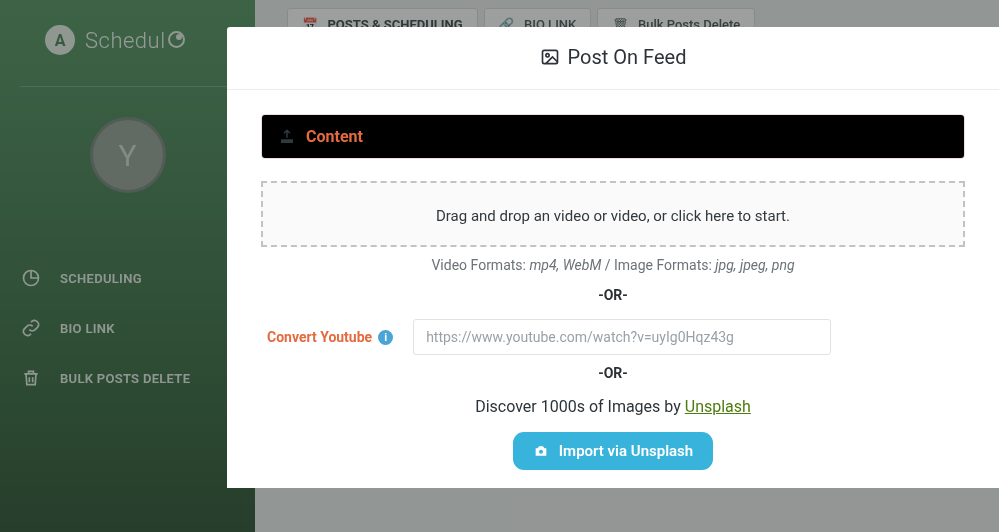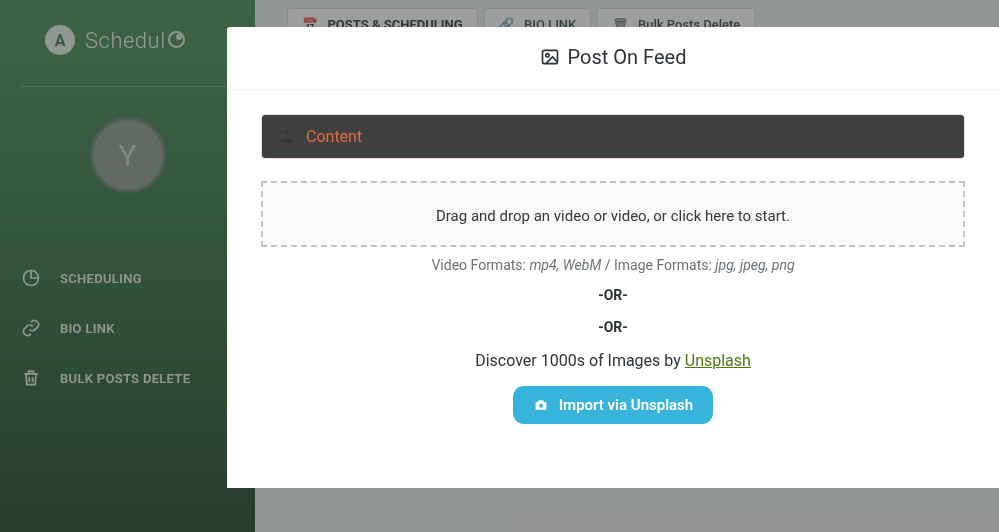--- a/index.html
+++ b/index.html
@@ -69,22 +69,22 @@
     .modal-header { text-align:center; padding:18px 20px 18px; border-bottom:1px solid #ececec; }
     .modal-title { font-size:20px; color:#2d3338; font-weight:400; display:inline-flex; align-items:center; gap:8px;}
     .modal-title svg{width:20px;height:20px;fill:none;stroke:#2d3338;stroke-width:2;}
 
     .modal-body { padding:24px 34px 20px; }
 
     .panel {
       border:1px solid #f0dcdc; border-radius:4px; overflow:hidden; margin-bottom:22px;
     }
     .panel-head {
-      background:#404040; padding:12px 16px; display:flex; align-items:center; gap:10px;
-      color:#e46a3f; font-size:16px;
+      background:#000000; padding:12px 16px; display:flex; align-items:center; gap:10px;
+      color:#e46a3f; font-size:16px;font-weight:bold;
     }
     .panel-head svg{width:18px;height:18px;fill:#2f3a3f;}
 
     .dropzone {
       margin:0 0 10px;
       border:2px dashed #bfc4c7; background:#fafafb;
       text-align:center; padding:24px 12px 20px; color:#31393d; font-size:15px;
       cursor:pointer;
     }
     .dropzone .max { color:#3f7fc2; font-size:15px; margin-top:4px; }
@@ -215,20 +215,27 @@
     <div class="formats">
       <span>Video Formats:</span>
       <i>mp4, WebM</i>
       <span>/</span>
       <span>Image Formats:</span>
       <i>jpg, jpeg, png</i>
     </div>
 
     <div class="or">-OR-</div>
 
+    <div class="yt-row">
+      <span class="yt-label">
+        <span>Convert Youtube</span>
+        <span class="info">i</span>
+      </span>
+      <input class="yt-input" type="text" placeholder="https://www.youtube.com/watch?v=uyIg0Hqz43g" style="">
+    </div>
 
     <div class="or">-OR-</div>
 
     <div class="discover">
       <span>Discover 1000s of Images by </span><a href="#">Unsplash</a>
     </div>
 
     <div class="center">
       <button class="import-btn">
         <svg viewBox="0 0 24 24">

